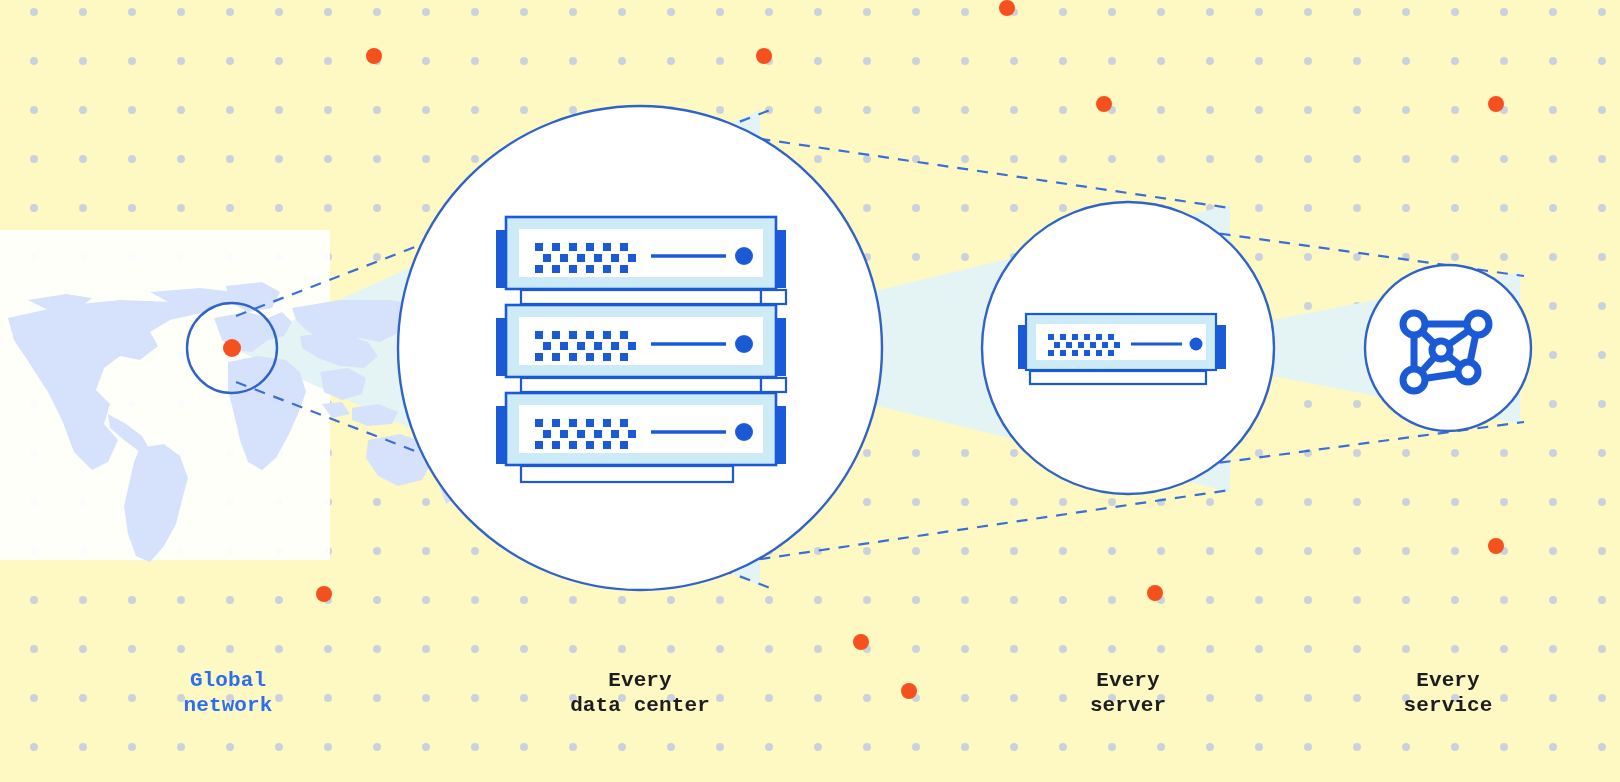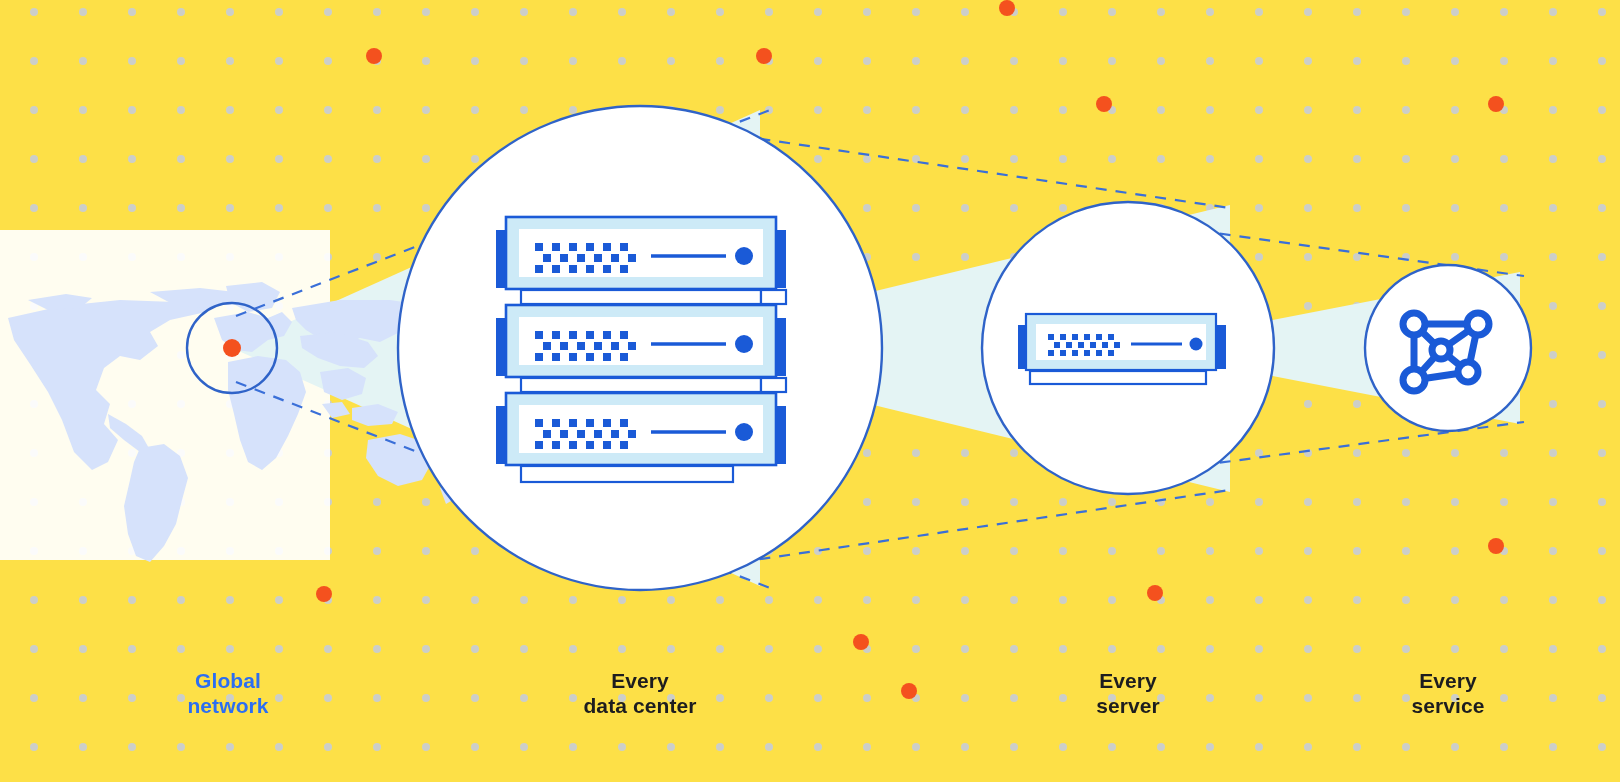--- a/index.html
+++ b/index.html
@@ -2,21 +2,21 @@
 <html><head>
 <meta charset="utf-8">
 <style>
   html,body{margin:0;padding:0;}
   body{
     width:1620px;height:782px;
     background:#ffffff;
     font-family:"Liberation Sans", sans-serif;
     overflow:hidden;
   }
-  #stage{position:relative;width:1620px;height:782px;overflow:hidden;background:#fde047;}
+  #stage{position:relative;width:1620px;height:782px;overflow:hidden;background:#fef9c3;font-family:Liberation Mono, monospace;}
   #stage svg.layer{position:absolute;top:0;left:0;width:1620px;height:782px;}
   .label{
     position:absolute;
     text-align:center;
     font-size:21px;
     line-height:25px;
     font-weight:700;
     color:#1d1d1f;
     white-space:pre-line;
     letter-spacing:.1px;

